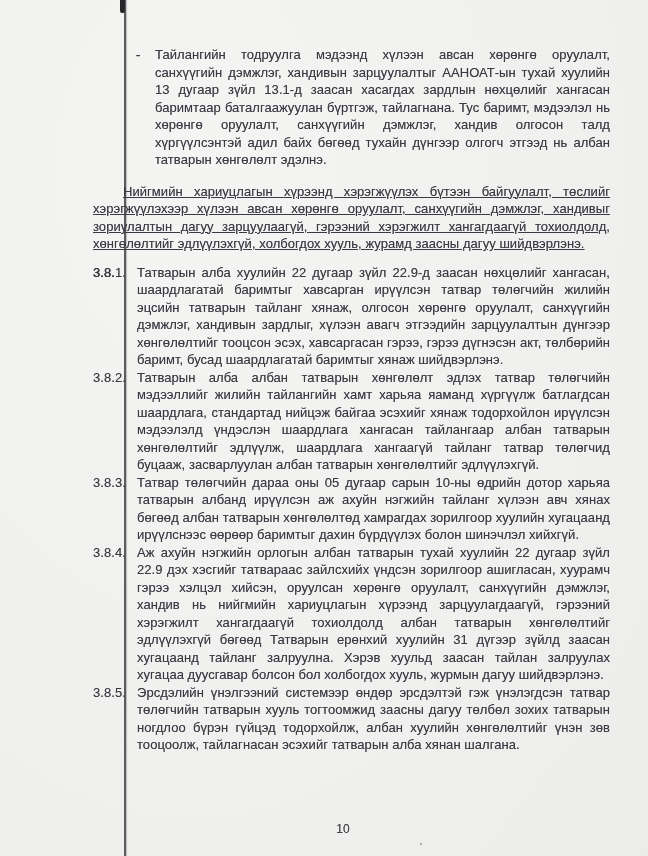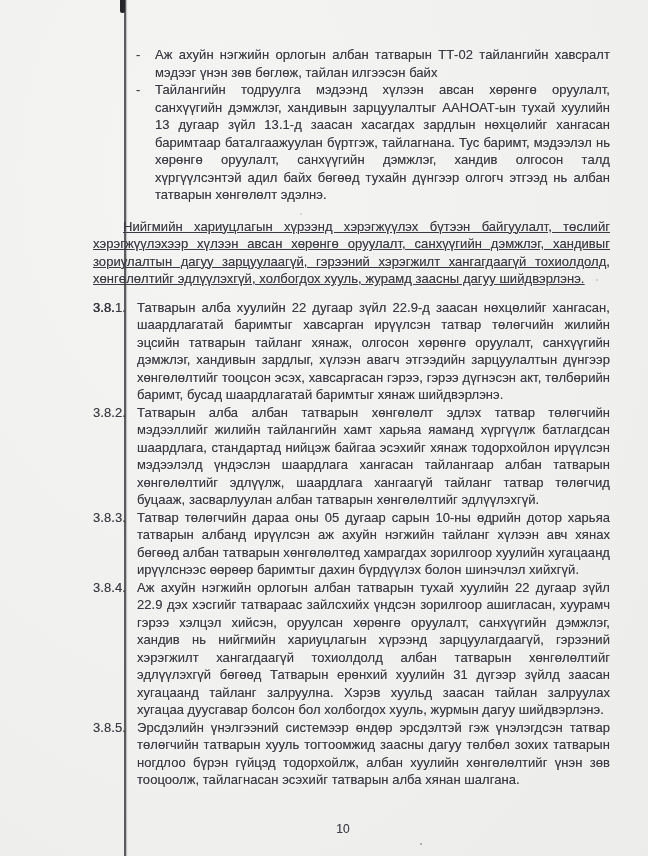--- a/index.html
+++ b/index.html
@@ -69,21 +69,20 @@
 <div class="page">
 
   <div class="fold-line"></div>
   <div class="fold-blob"></div>
 
   <div class="content">
 
     <div class="bullets">
       <div class="bullet">
         <span class="marker">-</span>
-        <span class="btext">Аж ахуйн нэгжийн орлогын албан татварын ТТ-02 тайлангийн хавсралт мэдээг үнэн зөв бөглөж, тайлан илгээсэн байх</span>
       </div>
       <div class="bullet">
         <span class="marker">-</span>
         <span class="btext">Тайлангийн тодруулга мэдээнд хүлээн авсан хөрөнгө оруулалт, санхүүгийн дэмжлэг, хандивын зарцуулалтыг ААНОАТ-ын тухай хуулийн 13 дугаар зүйл 13.1-д заасан хасагдах зардлын нөхцөлийг хангасан баримтаар баталгаажуулан бүртгэж, тайлагнана. Тус баримт, мэдээлэл нь хөрөнгө оруулалт, санхүүгийн дэмжлэг, хандив олгосон талд хүргүүлсэнтэй адил байх бөгөөд тухайн дүнгээр олгогч этгээд нь албан татварын хөнгөлөлт эдэлнэ.</span>
       </div>
     </div>
 
     <p class="para">Нийгмийн хариуцлагын хүрээнд хэрэгжүүлэх бүтээн байгуулалт, төслийг хэрэгжүүлэхээр хүлээн авсан хөрөнгө оруулалт, санхүүгийн дэмжлэг, хандивыг зориулалтын дагуу зарцуулаагүй, гэрээний хэрэгжилт хангагдаагүй тохиолдолд, хөнгөлөлтийг эдлүүлэхгүй, холбогдох хууль, журамд заасны дагуу шийдвэрлэнэ.</p>
 
     <div class="clause heading">

